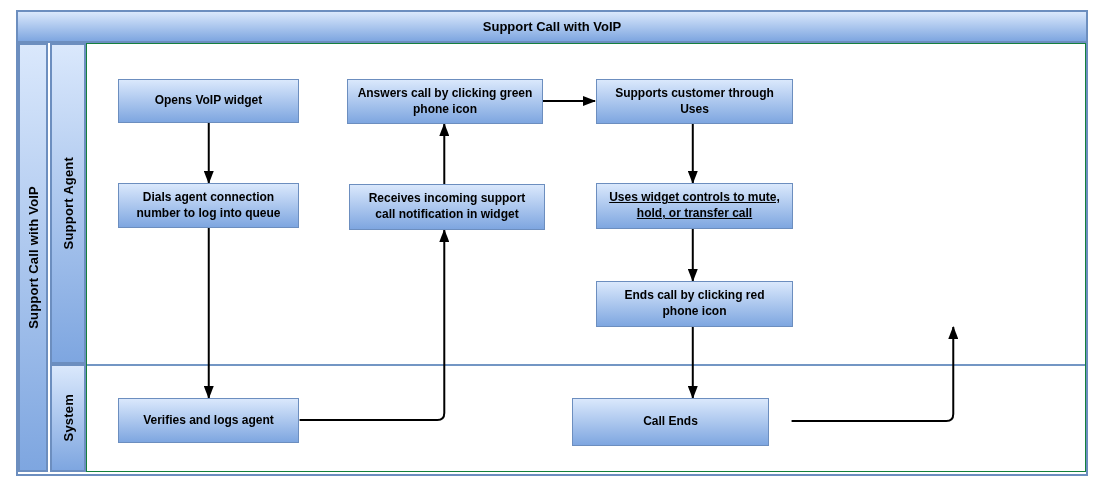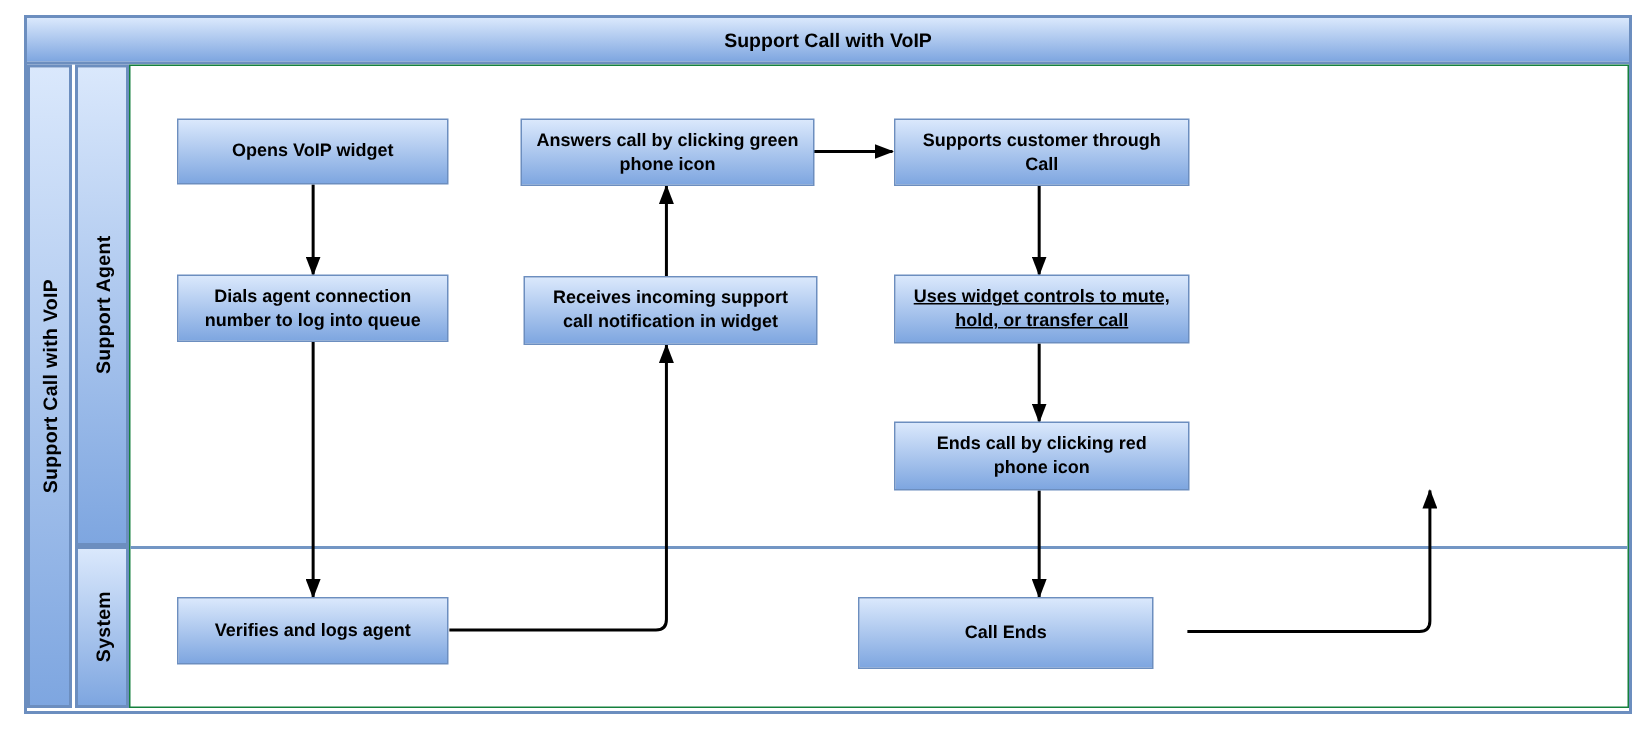--- a/index.html
+++ b/index.html
@@ -93,21 +93,21 @@
         </svg>
 
         <div class="node" style="left:31px;  top:35px;  width:181px; height:44px;">Opens VoIP widget</div>
 
         <div class="node" style="left:31px;  top:139px; width:181px; height:45px;">Dials agent connection number to log into queue</div>
 
         <div class="node" style="left:260px; top:35px;  width:196px; height:45px;">Answers call by clicking green phone icon</div>
 
         <div class="node" style="left:262px; top:140px; width:196px; height:46px;">Receives incoming support call notification in widget</div>
 
-        <div class="node" style="left:509px; top:35px;  width:197px; height:45px;">Supports customer through Call</div>
+        <div class="node" style="left:509px; top:35px;  width:197px; height:45px;">Supports customer through Uses</div>
 
         <div class="node" style="left:509px; top:139px; width:197px; height:46px;text-decoration:underline;">Uses widget controls to mute, hold, or transfer call</div>
 
         <div class="node" style="left:509px; top:237px; width:197px; height:46px;">Ends call by clicking red phone icon</div>
 
 
         <div class="node" style="left:31px;  top:354px; width:181px; height:45px;">Verifies and logs agent</div>
 
         <div class="node" style="left:485px; top:354px; width:197px; height:48px;">Call Ends</div>
 

